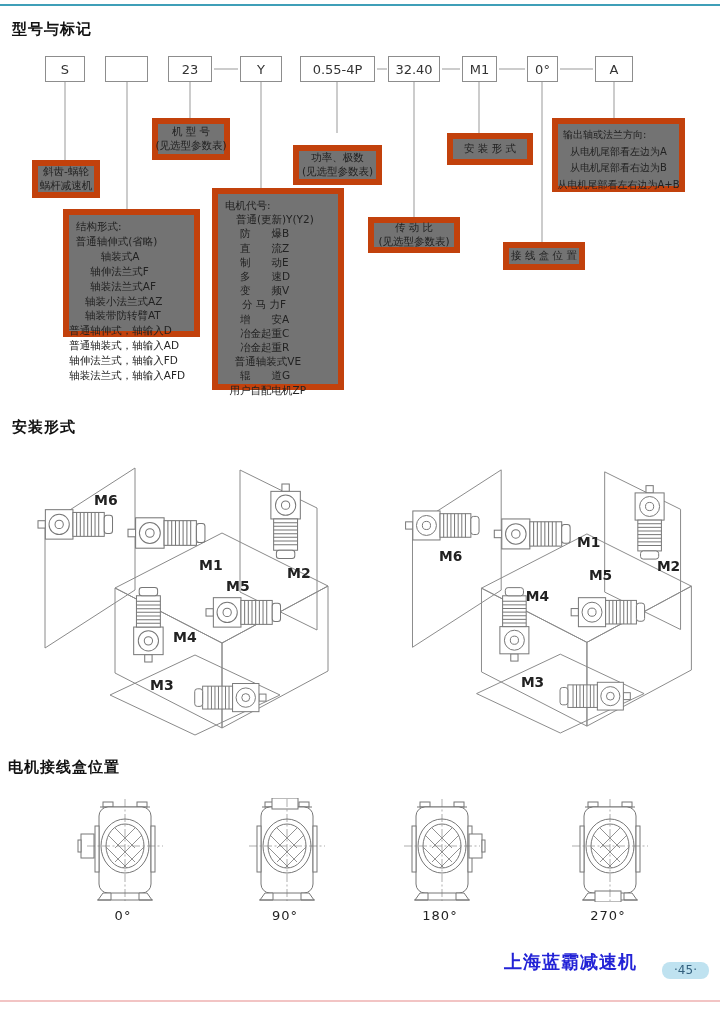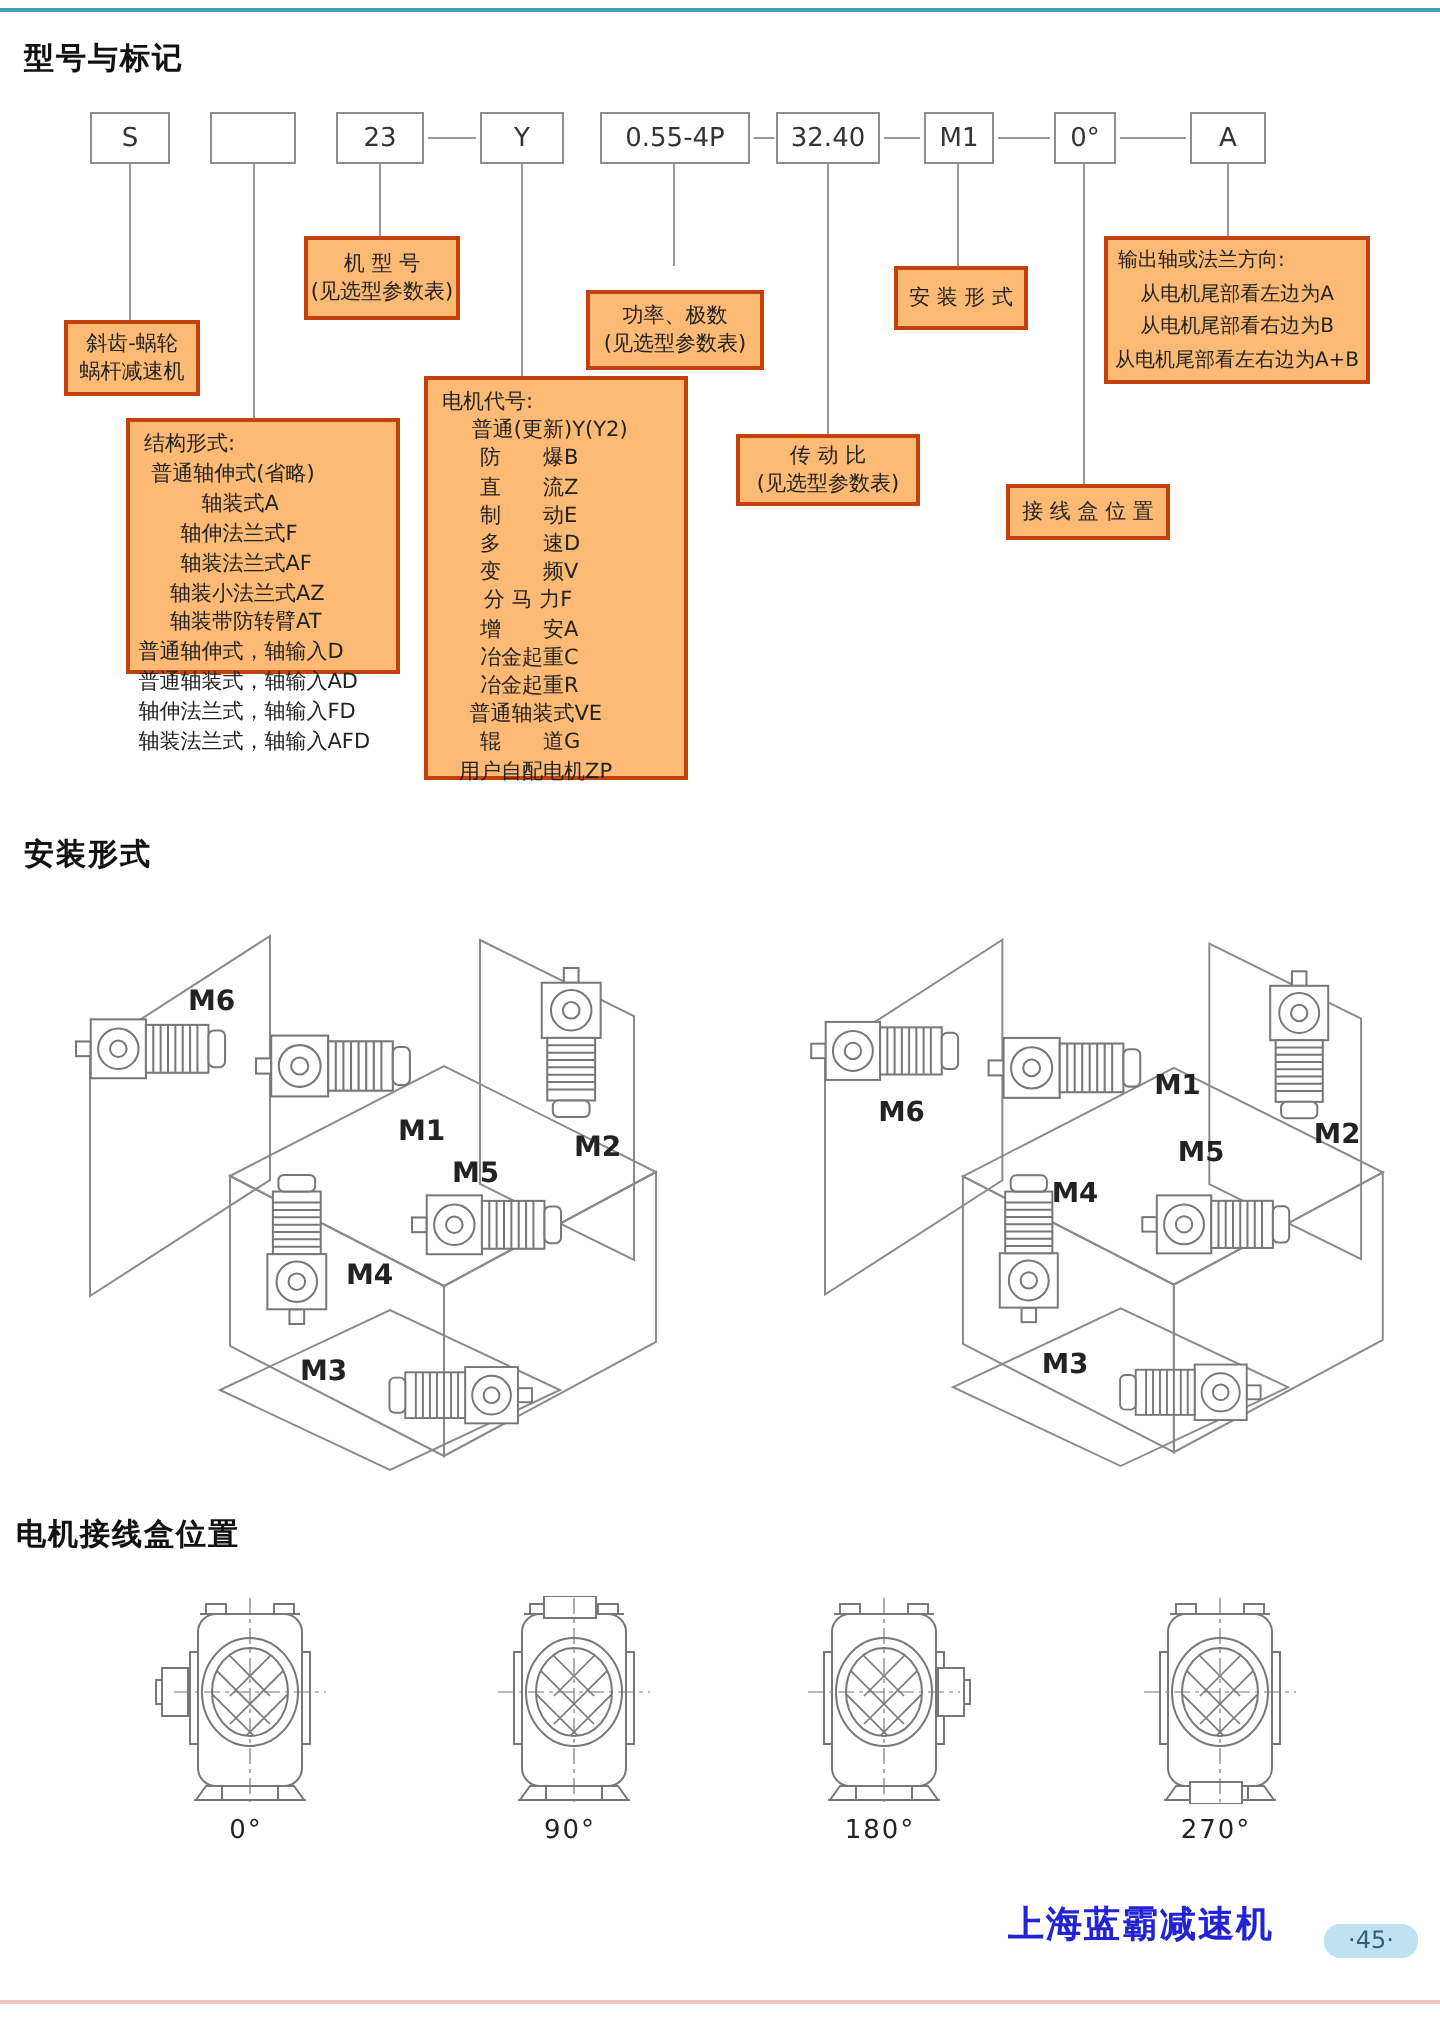--- a/index.html
+++ b/index.html
@@ -11,21 +11,21 @@
   .rule{position:absolute;left:0;width:720px;height:2px;}
   .sec-title{position:absolute;font-size:15px;font-weight:bold;color:#111;letter-spacing:1px;}
   
   .code-box{
     position:absolute;top:56px;height:26px;border:1px solid #8d8d8d;background:#fff;
     display:flex;align-items:center;justify-content:center;
     font-size:13px;color:#333;box-sizing:border-box;
   }
   
   .note{
-    position:absolute;border:2px solid #c2410c;background:#fdba74;box-sizing:border-box;
+    position:absolute;border:6px solid #c2410c;background:#737373;box-sizing:border-box;
     font-size:10.5px;color:#222;
   }
   .note.centered{display:flex;flex-direction:column;align-items:center;justify-content:center;text-align:center;}
   .note .ln{white-space:nowrap;}
   .kv-rows{padding:4px 7px 2px 7px;}
   .kv{display:flex;justify-content:center;white-space:nowrap;}
   .kv .code{width:30px;text-align:left;flex:none;}
   .kv-title{white-space:nowrap;}
   .conn-svg{position:absolute;left:0;top:50px;pointer-events:none;}
   .diagram{position:absolute;}
@@ -182,21 +182,21 @@
   <div class="note centered" style="left:293px;top:133px;width:89px;height:40px;margin-top:12px;">
     <div class="ln">功率、极数</div>
     <div class="ln">(见选型参数表)</div>
   </div>
 
   <div class="note centered" style="left:368px;top:217px;width:92px;height:36px;">
     <div class="ln">传 动 比</div>
     <div class="ln">(见选型参数表)</div>
   </div>
 
-  <div class="note centered" style="left:447px;top:133px;width:67px;height:32px;">
+  <div class="note centered" style="left:447px;top:133px;width:86px;height:32px;">
     <div class="ln">安 装 形 式</div>
   </div>
 
   <div class="note centered" style="left:503px;top:242px;width:82px;height:28px;">
     <div class="ln">接 线 盒 位 置</div>
   </div>
 
   <div class="note" style="left:552px;top:118px;width:133px;height:74px;padding:3px 5px;font-size:10px;line-height:16.5px;">
     <div class="kv-title">输出轴或法兰方向:</div>
     <div class="kv">

